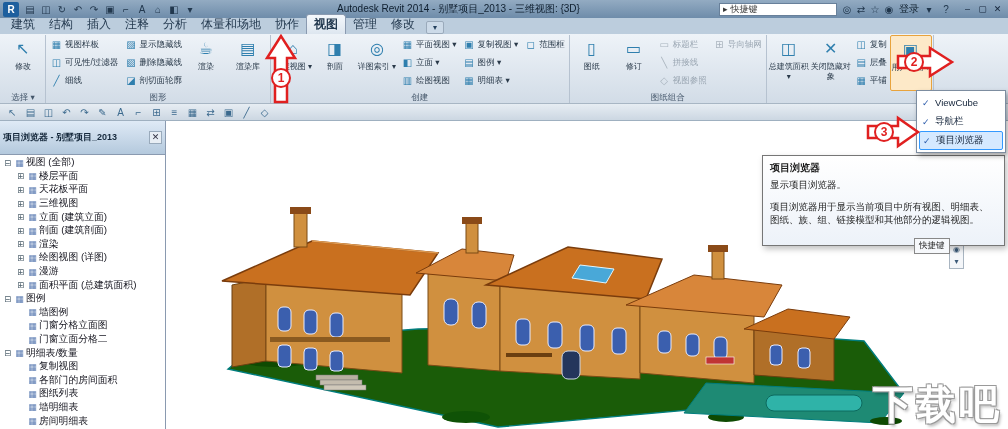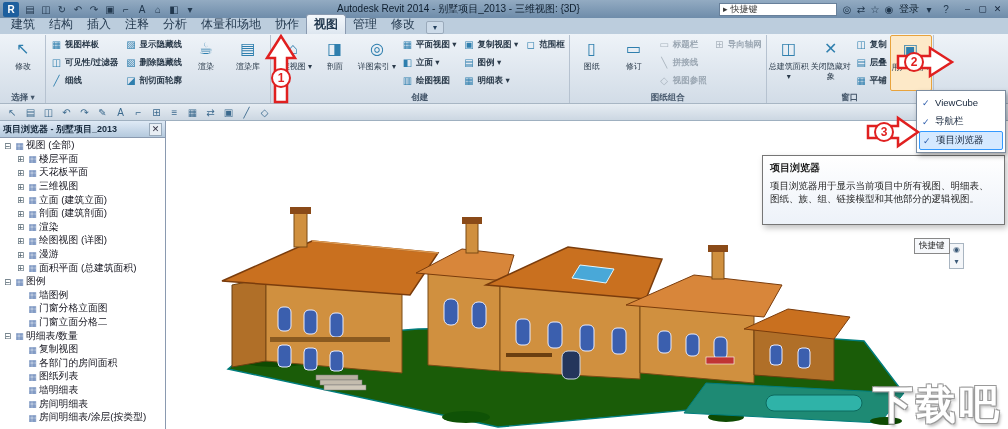--- a/index.html
+++ b/index.html
@@ -22,39 +22,39 @@
   
   .tabrow { height:16px; background:#bccddd; display:flex; align-items:flex-end; padding-left:4px; }
   .tab { padding:1px 7px 1px; font-size:12px; color:#243a50; cursor:default; }
   .tab.active { background:linear-gradient(#f4f8fc,#dde6ef); border:1px solid #8a9ab0; border-bottom:none; border-radius:3px 3px 0 0; font-weight:bold; }
   .tab-overflow { font-size:8px; padding:1px 6px; color:#24415e; border:1px solid #9aaabb; background:#ccdae8; margin-left:4px; border-radius:2px; }
 
   
   .ribbonwrap { height:70px; background:linear-gradient(#eef3f8,#d2dce7); border-bottom:1px solid #a8b6c4; display:flex; padding:1px 1px 0; overflow:hidden; }
   .panel { display:flex; flex-direction:column; border-right:1px solid #b6c2d0; padding:0 1px; }
   .panel-body { display:flex; flex-flow:column wrap; align-content:flex-start; height:56px; }
-  .panel-name { height:12px; line-height:12px; font-size:8.5px; text-align:center; color:#44566a;font-weight:bold; }
+  .panel-name { height:12px; line-height:12px; font-size:8.5px; text-align:center; color:#44566a; }
   .btn-big { width:42px; height:56px; display:flex; flex-direction:column; align-items:center; text-align:center; cursor:default; }
   .btn-big .bicon { width:24px; height:24px; margin:2px 0 1px; font-size:16px; line-height:24px; color:#2f7fae; }
   .btn-big .blabel { font-size:8px; line-height:9.5px; color:#2a3a4a; }
   .btn-big.hl { border:1px solid #e8a33d; background:#fde9c8; border-radius:2px; }
   .btn-small { height:18px; display:flex; align-items:center; font-size:8.5px; padding:0 3px; white-space:nowrap; color:#2a3a4a; cursor:default; }
   .btn-small .sicon { width:13px; font-size:10px; color:#2f7fae; margin-right:2px; text-align:center; }
-  .btn-small .blabel { line-height:10px;font-weight:bold; }
+  .btn-small .blabel { line-height:10px; }
   .disabled, .disabled .blabel { color:#9aa6b2 !important; }
   .disabled .sicon { color:#aab4be !important; }
 
   
   .toolbar { height:17px; background:linear-gradient(#e7edf3,#ccd7e2); border-bottom:1px solid #9fb0c0; display:flex; align-items:center; padding-left:4px; gap:1px; }
   .tbi { width:17px; text-align:center; font-size:10px; color:#3c6a8e; }
 
   
   .content { display:flex; height:308px; }
   .browser { width:166px; border-right:1px solid #8a9ab0; background:#f4f7fa; display:flex; flex-direction:column; }
-  .browser-header { height:17px; background:linear-gradient(#dfeaf6,#b4c9dd); border-bottom:1px solid #8a9ab0; display:flex; align-items:center; font-size:9px; padding:0 3px; font-weight:bold; color:#16293c; }
+  .browser-header { height:34px; background:linear-gradient(#dfeaf6,#b4c9dd); border-bottom:1px solid #8a9ab0; display:flex; align-items:center; font-size:9px; padding:0 3px; font-weight:bold; color:#16293c; }
   .browser-header .bh-title { flex:1; white-space:nowrap; overflow:hidden; }
   .bh-close { width:13px; text-align:center; font-size:9px; color:#334; border:1px solid #9ab; background:#e8eef4; line-height:11px; }
   .tree { flex:1; background:#fff; overflow:hidden; padding-top:1px; }
   .trow { height:13.6px; display:flex; align-items:center; white-space:nowrap; font-size:9.8px; color:#14141e; }
   .exp { width:11px; text-align:center; font-size:8.5px; color:#51636f; flex:0 0 11px; }
   .ticon { width:13px; text-align:center; font-size:9px; color:#5f7fb4; flex:0 0 13px; }
 
   .canvas { flex:1; background:#fff; position:relative; overflow:hidden; }
   .modelsvg { position:absolute; inset:0; }
 
@@ -179,20 +179,21 @@
           </div>
           <div class="btn-big">
             <span class="bicon">☕</span>
             <span class="blabel">渲染</span>
           </div>
           <div class="btn-big">
             <span class="bicon">▤</span>
             <span class="blabel">渲染库</span>
           </div>
         </div>
+        <div class="panel-name">图形</div>
       </div>
       <div class="panel">
         <div class="panel-body">
           <div class="btn-big">
             <span class="bicon">⌂</span>
             <span class="blabel">三维视图 ▾</span>
           </div>
           <div class="btn-big">
             <span class="bicon">◨</span>
             <span class="blabel">剖面</span>
@@ -281,21 +282,20 @@
           </div>
           <div class="btn-small">
             <span class="sicon">▦</span>
             <span class="blabel">平铺</span>
           </div>
           <div class="btn-big hl">
             <span class="bicon">▣</span>
             <span class="blabel">用户界面 ▾</span>
           </div>
         </div>
-        <div class="panel-name">窗口</div>
       </div>
     </div>
 
   <div class="toolbar">
       <span class="tbi">↖</span>
       <span class="tbi">▤</span>
       <span class="tbi">◫</span>
       <span class="tbi">↶</span>
       <span class="tbi">↷</span>
       <span class="tbi">✎</span>
@@ -522,20 +522,21 @@
         <span>导航栏</span>
       </div>
       <div class="mitem hl">
         <span class="check">✓</span>
         <span>项目浏览器</span>
       </div>
     </div>
 
   <div class="revtooltip">
     <div class="tt-title">项目浏览器</div>
+    <div class="tt-sum">显示项目浏览器。</div>
     <div class="tt-body">项目浏览器用于显示当前项目中所有视图、明细表、图纸、族、组、链接模型和其他部分的逻辑视图。</div>
   </div>
 
   <div class="stip">快捷键</div>
 
   <svg class="arrows" viewBox="0 0 1008 429">
     <g>
       <polygon points="281,36 267,58 275,58 275,102 287,102 287,58 295,58" style="fill:#ffffff;stroke:var(--accent-red);stroke-width:2.5"></polygon>
       <circle cx="281" cy="78" r="9" style="fill:#ffffff;stroke:var(--accent-red);stroke-width:2"></circle>
       <text x="281" y="82" text-anchor="middle" style="fill:var(--accent-red);font-size:12px;font-weight:bold">1</text>

